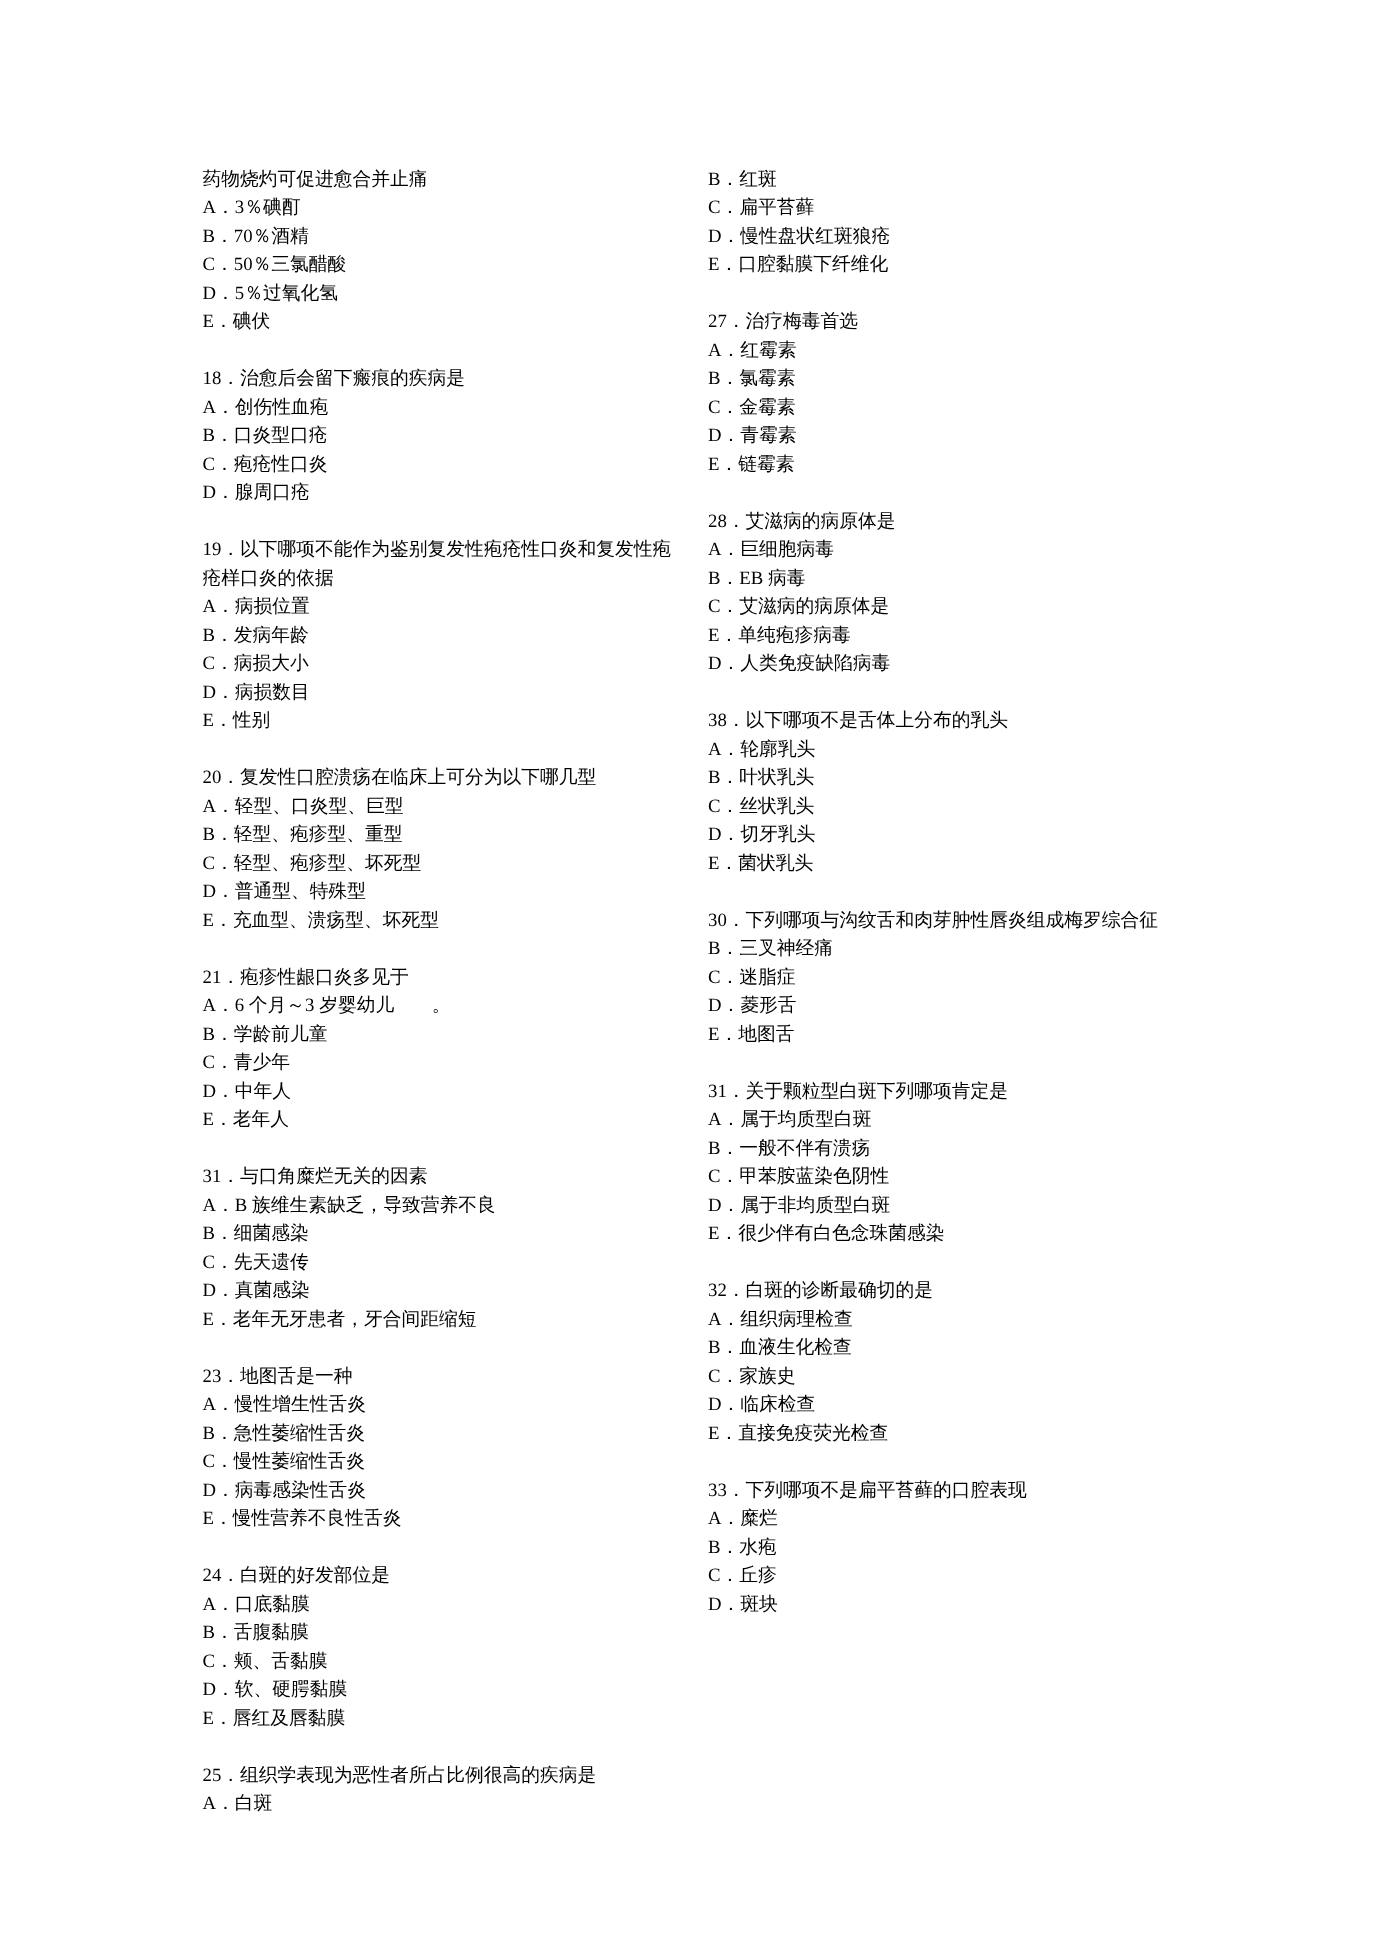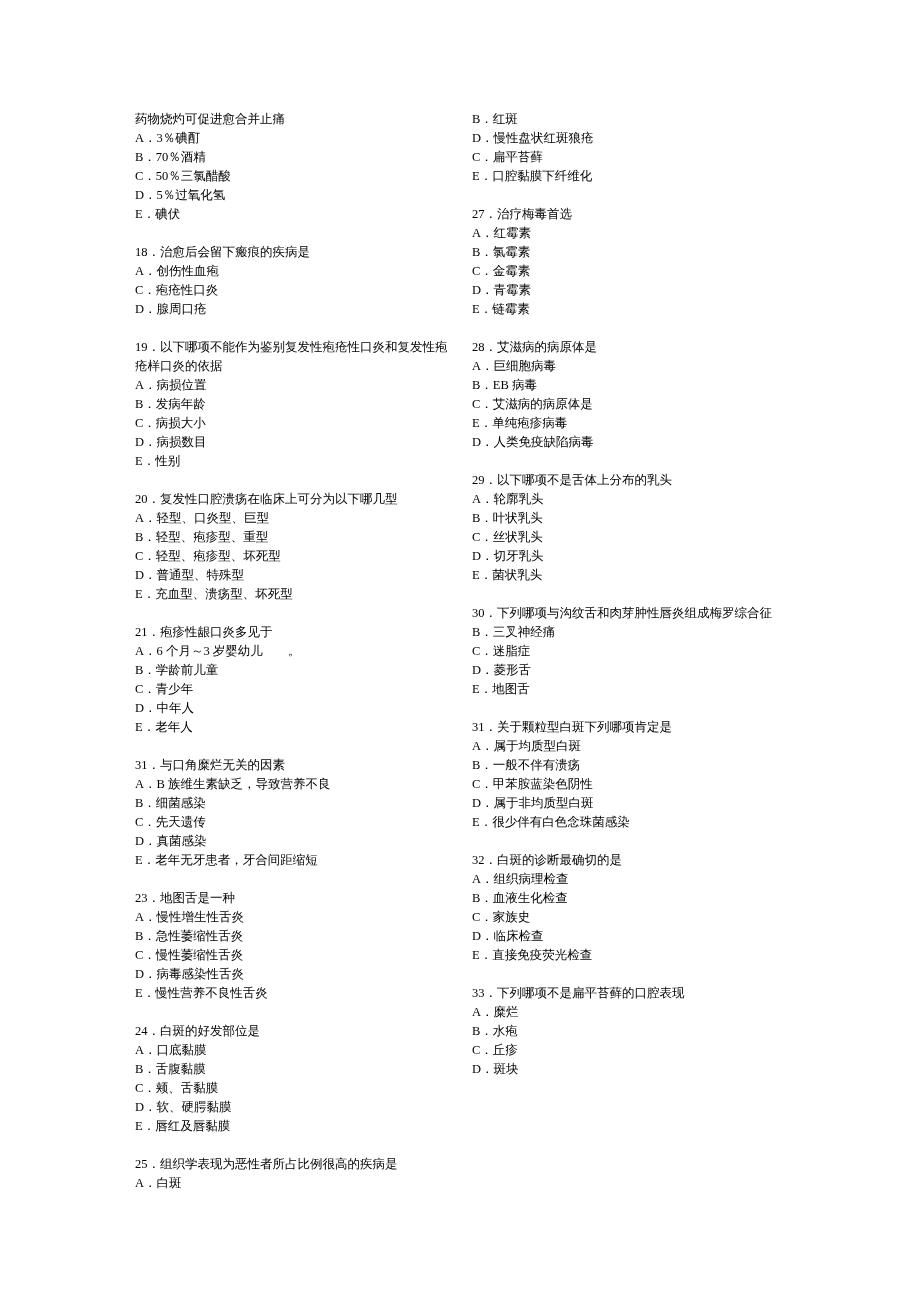--- a/index.html
+++ b/index.html
@@ -41,20 +41,21 @@
           <div class="stem">药物烧灼可促进愈合并止痛</div>
           <div class="opt">A．3％碘酊</div>
           <div class="opt">B．70％酒精</div>
           <div class="opt">C．50％三氯醋酸</div>
           <div class="opt">D．5％过氧化氢</div>
           <div class="opt">E．碘伏</div>
         </div>
         <div class="question-group">
           <div class="stem">18．治愈后会留下瘢痕的疾病是</div>
           <div class="opt">A．创伤性血疱</div>
+          <div class="opt">B．口炎型口疮</div>
           <div class="opt">C．疱疮性口炎</div>
           <div class="opt">D．腺周口疮</div>
         </div>
         <div class="question-group">
           <div class="stem">19．以下哪项不能作为鉴别复发性疱疮性口炎和复发性疱疮样口炎的依据</div>
           <div class="opt">A．病损位置</div>
           <div class="opt">B．发病年龄</div>
           <div class="opt">C．病损大小</div>
           <div class="opt">D．病损数目</div>
           <div class="opt">E．性别</div>
@@ -100,42 +101,42 @@
           <div class="opt">E．唇红及唇黏膜</div>
         </div>
         <div class="question-group">
           <div class="stem">25．组织学表现为恶性者所占比例很高的疾病是</div>
           <div class="opt">A．白斑</div>
         </div>
       </div>
     <div class="col" id="col-right">
         <div class="question-group">
           <div class="opt">B．红斑</div>
+          <div class="opt">C．扁平苔藓</div>
           <div class="opt">D．慢性盘状红斑狼疮</div>
-          <div class="opt">C．扁平苔藓</div>
           <div class="opt">E．口腔黏膜下纤维化</div>
         </div>
         <div class="question-group">
           <div class="stem">27．治疗梅毒首选</div>
           <div class="opt">A．红霉素</div>
           <div class="opt">B．氯霉素</div>
           <div class="opt">C．金霉素</div>
           <div class="opt">D．青霉素</div>
           <div class="opt">E．链霉素</div>
         </div>
         <div class="question-group">
           <div class="stem">28．艾滋病的病原体是</div>
           <div class="opt">A．巨细胞病毒</div>
           <div class="opt">B．EB 病毒</div>
           <div class="opt">C．艾滋病的病原体是</div>
           <div class="opt">E．单纯疱疹病毒</div>
           <div class="opt">D．人类免疫缺陷病毒</div>
         </div>
         <div class="question-group">
-          <div class="stem">29．以下哪项不是舌体上分布的乳头</div>
+          <div class="stem">38．以下哪项不是舌体上分布的乳头</div>
           <div class="opt">A．轮廓乳头</div>
           <div class="opt">B．叶状乳头</div>
           <div class="opt">C．丝状乳头</div>
           <div class="opt">D．切牙乳头</div>
           <div class="opt">E．菌状乳头</div>
         </div>
         <div class="question-group">
           <div class="stem">30．下列哪项与沟纹舌和肉芽肿性唇炎组成梅罗综合征</div>
           <div class="opt">B．三叉神经痛</div>
           <div class="opt">C．迷脂症</div>

